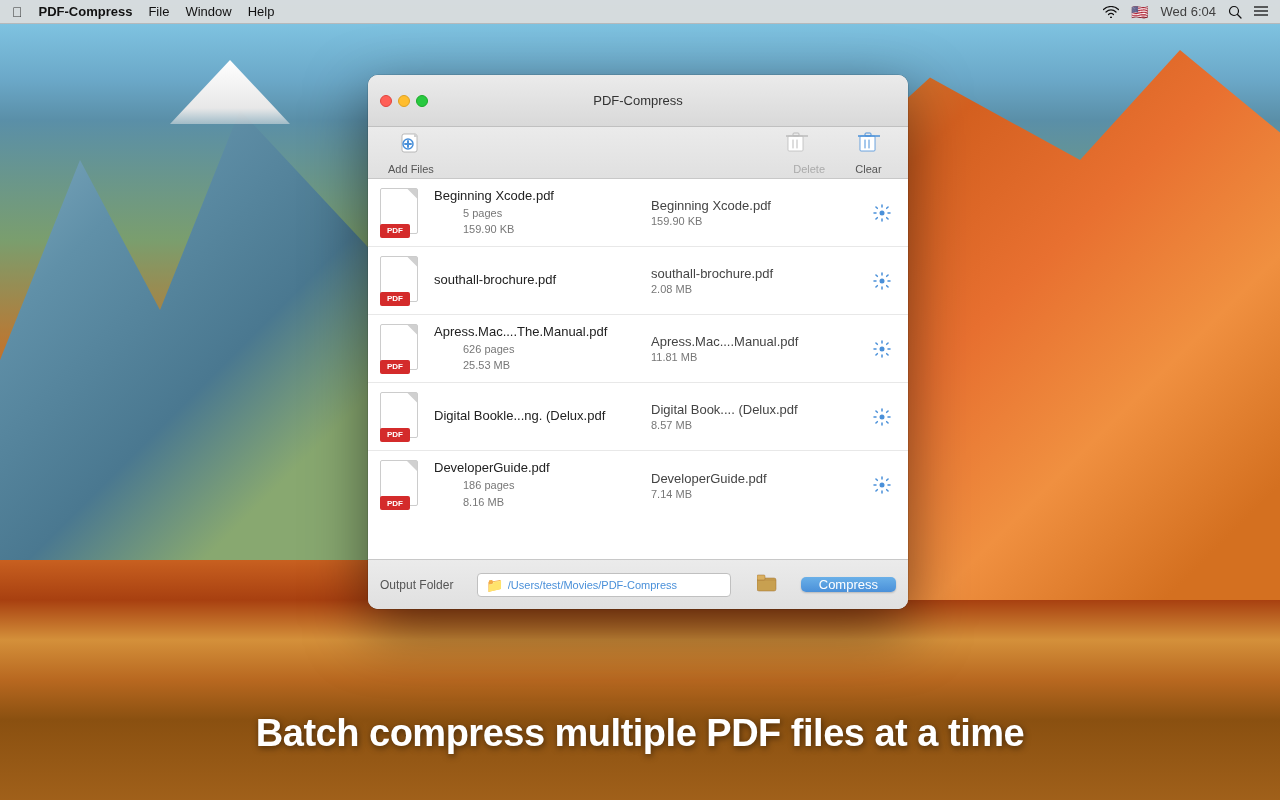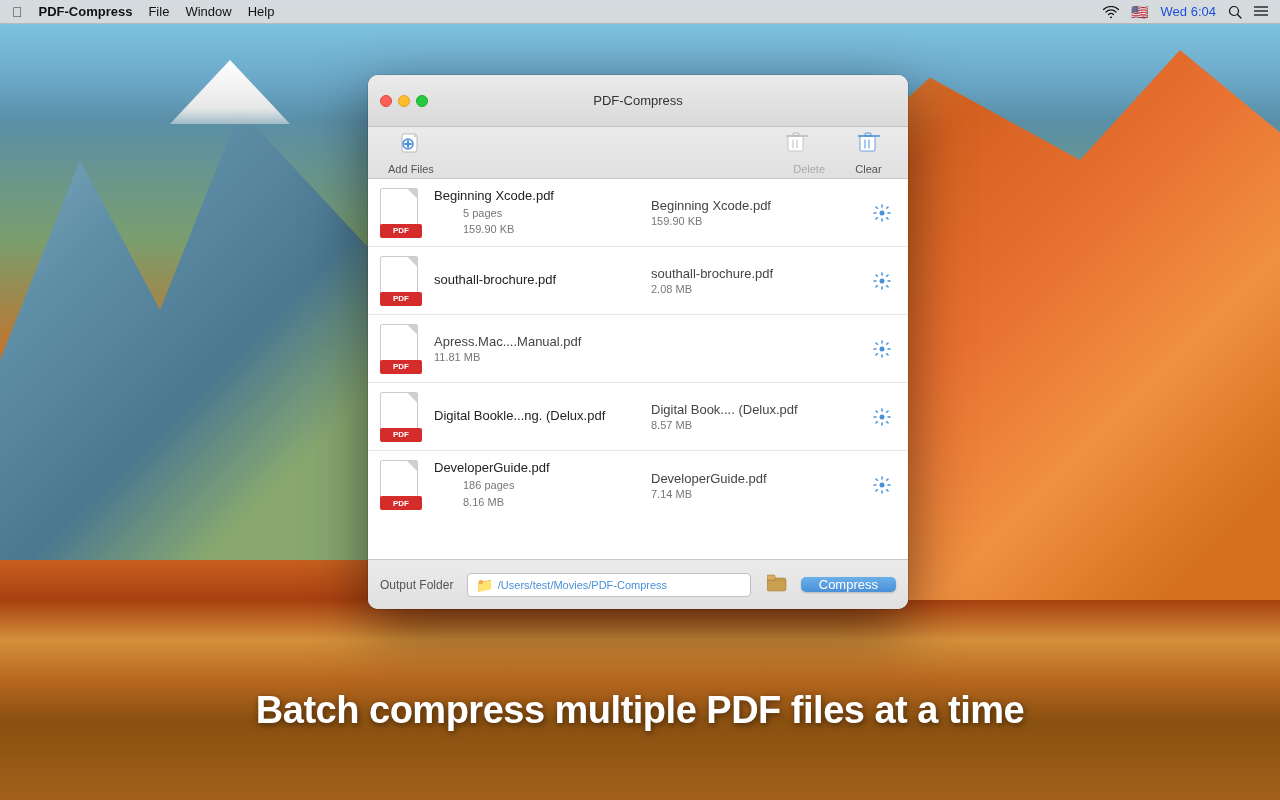--- a/index.html
+++ b/index.html
@@ -61,21 +61,21 @@
       left: 170px;
       width: 120px;
       height: 80px;
       background: linear-gradient(180deg, #ffffff 0%, #e8e8e8 60%, transparent 100%);
       clip-path: polygon(50% 0%, 100% 80%, 0% 80%);
     }
 
     
     .desktop-text {
       position: absolute;
-      bottom: 68px;
+      bottom: 45px;
       left: 0;
       right: 0;
       text-align: center;
       color: white;
       font-size: 38px;
       font-weight: 700;
       text-shadow: 1px 2px 6px rgba(0,0,0,0.5);
       letter-spacing: -0.5px;
     }
 
@@ -119,21 +119,21 @@
       font-weight: 400;
       cursor: pointer;
     }
 
     .menu-item.bold {
       font-weight: 600;
     }
 
     .menu-bar-time {
       font-size: 13px;
-      color: #1d4ed8;
+      color: #404040;
       font-weight: 500;
     }
 
     
     .app-window {
       position: absolute;
       top: 75px;
       left: 368px;
       width: 540px;
       background: #f5f5f5;
@@ -266,21 +266,21 @@
       width: 10px;
       height: 10px;
       background: #d0d0d0;
       clip-path: polygon(0 0, 100% 100%, 100% 0);
     }
 
     .pdf-badge {
       position: absolute;
       bottom: 0;
       left: 0;
-      width: 42px;
+      width: 30px;
       height: 14px;
       background: #d42b2b;
       color: white;
       font-size: 8px;
       font-weight: 700;
       display: flex;
       align-items: center;
       justify-content: center;
       border-radius: 2px;
     }
@@ -333,21 +333,21 @@
     }
 
     
     .footer {
       height: 50px;
       background: linear-gradient(180deg, #ebebeb 0%, #e0e0e0 100%);
       border-top: 1px solid #c8c8c8;
       display: flex;
       align-items: center;
       padding: 0 12px;
-      gap: 14px;
+      gap: 24px;
     }
 
     .footer-label {
       font-size: 12px;
       color: #555;
       white-space: nowrap;
     }
 
     .folder-path {
       display: flex;
@@ -529,20 +529,24 @@
           <circle cx="9" cy="9" r="2.5" fill="#4a90d9"></circle>
           <path d="M9 1v2M9 15v2M1 9h2M15 9h2M2.93 2.93l1.41 1.41M13.66 13.66l1.41 1.41M2.93 15.07l1.41-1.41M13.66 4.34l1.41-1.41" stroke="#4a90d9" stroke-width="1.5" stroke-linecap="round"></path>
         </svg>
       </div>
     </div>
       <div class="file-row">
       <div class="file-icon-wrapper">
         <div class="file-page-icon"></div>
         <div class="pdf-badge">PDF</div>
       </div>
+      <div class="file-info">
+        <div class="file-name">Apress.Mac....The.Manual.pdf</div>
+        <div class="file-meta">626 pages<br>25.53 MB</div>
+      </div>
       <div class="file-output">
         <div class="file-output-name">Apress.Mac....Manual.pdf</div>
         <div class="file-output-size">11.81 MB</div>
       </div>
       <div class="file-settings-btn">
         <svg width="18" height="18" viewBox="0 0 18 18" fill="none">
           <circle cx="9" cy="9" r="2.5" fill="#4a90d9"></circle>
           <path d="M9 1v2M9 15v2M1 9h2M15 9h2M2.93 2.93l1.41 1.41M13.66 13.66l1.41 1.41M2.93 15.07l1.41-1.41M13.66 4.34l1.41-1.41" stroke="#4a90d9" stroke-width="1.5" stroke-linecap="round"></path>
         </svg>
       </div>

